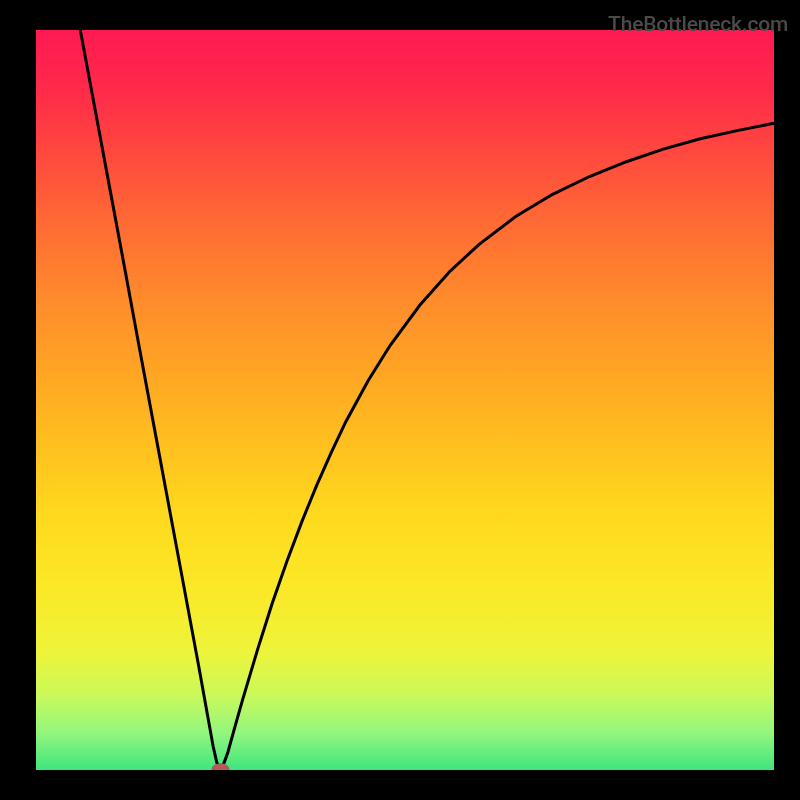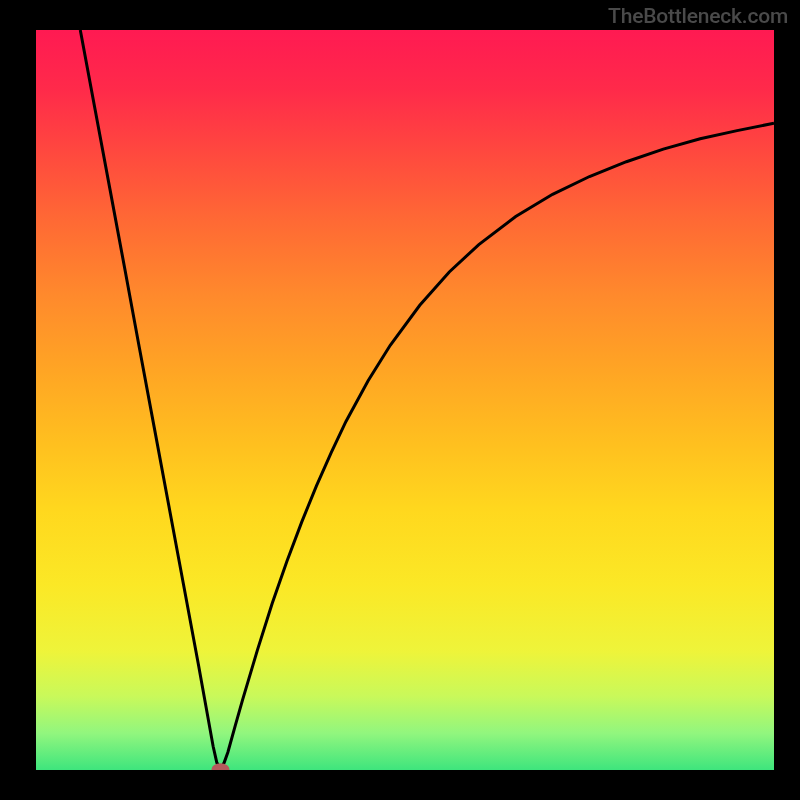--- a/index.html
+++ b/index.html
@@ -9,21 +9,21 @@
 }
 body {
   width: 800px;
   height: 800px;
   overflow: hidden;
   background: #ffffff;
   font-family: -apple-system, BlinkMacSystemFont, "Segoe UI", Roboto, Arial, sans-serif;
 }
 .watermark {
   position: absolute;
-  top: 4px;
+  top: 12px;
   right: 12px;
   z-index: 10;
   font-size: 21px;
   font-weight: 500;
   color: #4a4a4a;
   letter-spacing: -0.2px;
 }
 .chart-container {
   position: relative;
   width: 800px;

